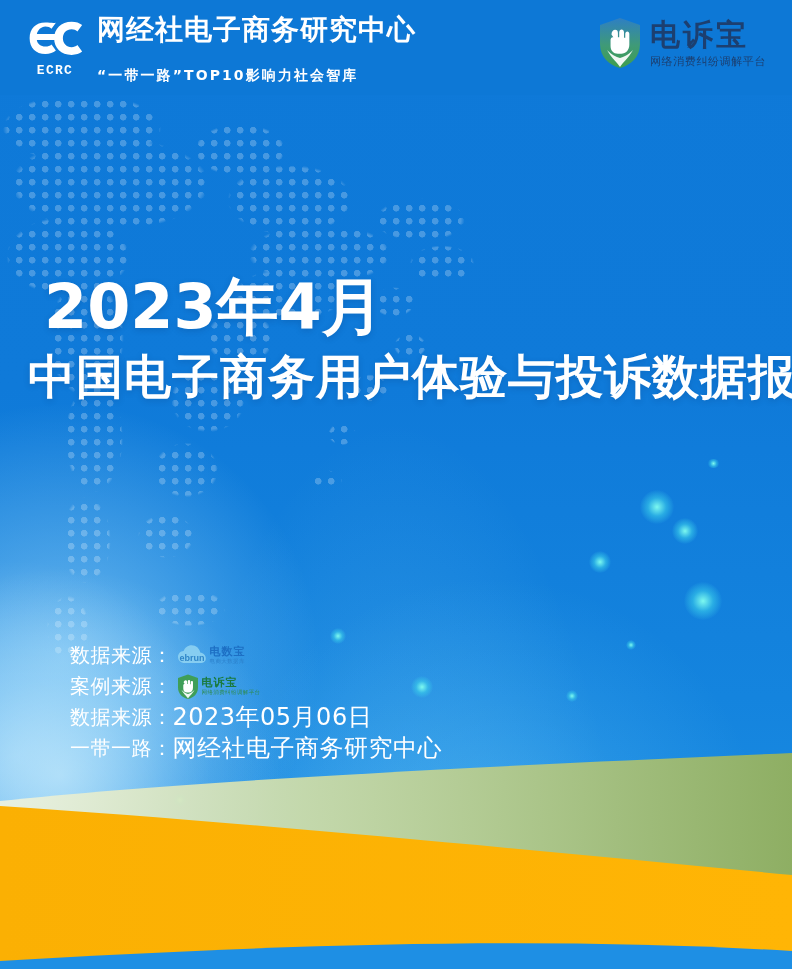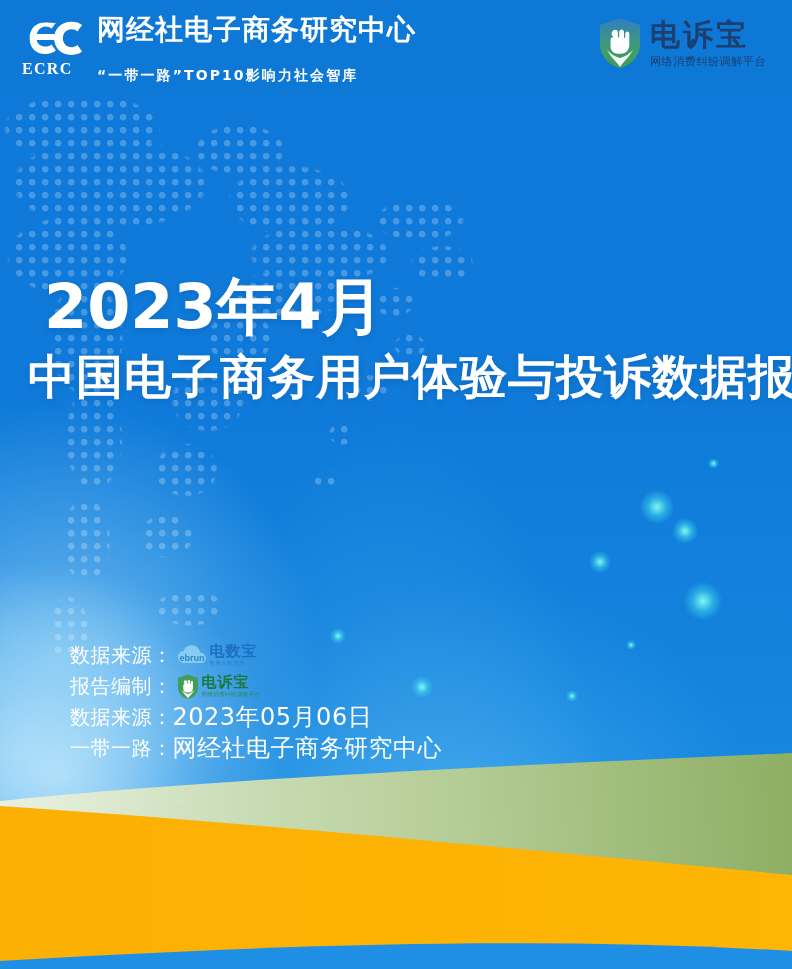--- a/index.html
+++ b/index.html
@@ -92,23 +92,23 @@
 
   
   .header-band{
     position:absolute;left:0;top:0;width:792px;height:95px;
     background:#0d78d6;
     z-index:4;
   }
   .logo-left{position:absolute;left:22px;top:14px;display:flex;align-items:center;gap:9px;}
   .ecrc-mark{width:66px;height:58px;position:relative;flex:none;}
   .ecrc-mark .ecrc-text{
-    position:absolute;left:0;right:0;bottom:-1px;
-    font-size:16px;font-weight:bold;letter-spacing:1.3px;color:#fff;
-    font-family:Liberation Serif, serif;
+    position:absolute;left:0;right:0;bottom:-1px;text-align:center;
+    font-size:13px;font-weight:bold;letter-spacing:1.3px;color:#fff;
+    font-family:Liberation Mono, monospace;
   }
   .left-words{display:flex;flex-direction:column;line-height:1;padding-top:2px;}
   .lw-main{
     font-size:28px;font-weight:bold;color:#fff;letter-spacing:1px;
     font-family:"DejaVu Sans","Liberation Sans",sans-serif;
   }
   .lw-sub{
     margin-top:24px;font-size:14px;color:#fff;letter-spacing:2.1px;font-weight:bold;
     font-family:"DejaVu Sans","Liberation Sans",sans-serif;
   }
@@ -149,21 +149,21 @@
     font-family:"DejaVu Sans","Liberation Sans",sans-serif;
   }
   .meta-value{
     font-size:24px;color:#fff;white-space:nowrap;letter-spacing:.5px;
     font-family:"DejaVu Sans","Liberation Sans",sans-serif;
   }
   .mini-logo{display:flex;align-items:center;gap:3px;margin-left:4px;}
   .mini-cloud{width:30px;height:22px;flex:none;text-align:center;}
   .mini-shield{width:22px;height:25px;flex:none;}
   .mini-words{display:flex;flex-direction:column;line-height:1;}
-  .mini-main{font-size:15px;font-weight:bold;letter-spacing:1px;color:#1d6fc4;
+  .mini-main{font-size:11px;font-weight:bold;letter-spacing:1px;color:#1d6fc4;
     font-family:"DejaVu Sans","Liberation Sans",sans-serif;}
   .mini-main.green{color:#1a7a3e;}
   .mini-sub{font-size:5.5px;margin-top:2px;letter-spacing:.4px;color:#2b7fc9;
     font-family:"DejaVu Sans","Liberation Sans",sans-serif;}
   .mini-sub.green{color:#2e8b52;}
 
   
   .waves{position:absolute;left:0;bottom:0;width:792px;height:230px;z-index:5;}
 </style>
 </head>
@@ -242,21 +242,21 @@
           </svg>
         </span>
         <span class="mini-words">
           <span class="mini-main">电数宝</span>
           <span class="mini-sub">电商大数据库</span>
         </span>
       </span>
     </div>
 
     <div class="meta-row">
-      <span class="meta-label">报告编制：</span>
+      <span class="meta-label">案例来源：</span>
       <span class="mini-logo">
         <span class="mini-shield">
           <svg viewBox="0 0 22 25" width="22" height="25" aria-hidden="true">
             <path d="M11 .6 L21 4 L21 13.5 C21 19.8 16.5 23.8 11 25 C5.5 23.8 1 19.8 1 13.5 L1 4 Z" fill="#3f9e58"></path>
             <path d="M4.5 16 C7 20.4 9.5 22 11 24.4 C12.5 22 15 20.4 17.5 16 C15 18.4 13 19.5 11 20 C9 19.5 7 18.4 4.5 16 Z" fill="#ffffff" opacity=".92"></path>
             <path d="M7.5 8.6 C7.5 7.1 8.5 6.1 9.5 6.1 C10.5 6.1 11.1 6.8 11.1 7.8 L11.1 10.1 L11.8 10.1 L11.8 7.4 C11.8 6.5 12.4 5.9 13.1 5.9 C13.8 5.9 14.4 6.5 14.4 7.4 L14.4 10.4 L15.1 10.4 L15.1 8.3 C15.1 7.5 15.6 7 16.2 7 C16.8 7 17.3 7.5 17.3 8.3 L17.3 14.1 C17.3 17.1 15.5 19.1 12.9 19.1 L11.1 19.1 C8.6 19.1 7.1 17.4 7.1 14.9 L7.1 11.6 C7.1 10.8 7.6 10.1 8.3 10.1 L8.6 10.1 Z" fill="#ffffff" transform="translate(-1.6,-0.6) scale(0.95) translate(1.2,1)"></path>
           </svg>
         </span>
         <span class="mini-words">
           <span class="mini-main green">电诉宝</span>

